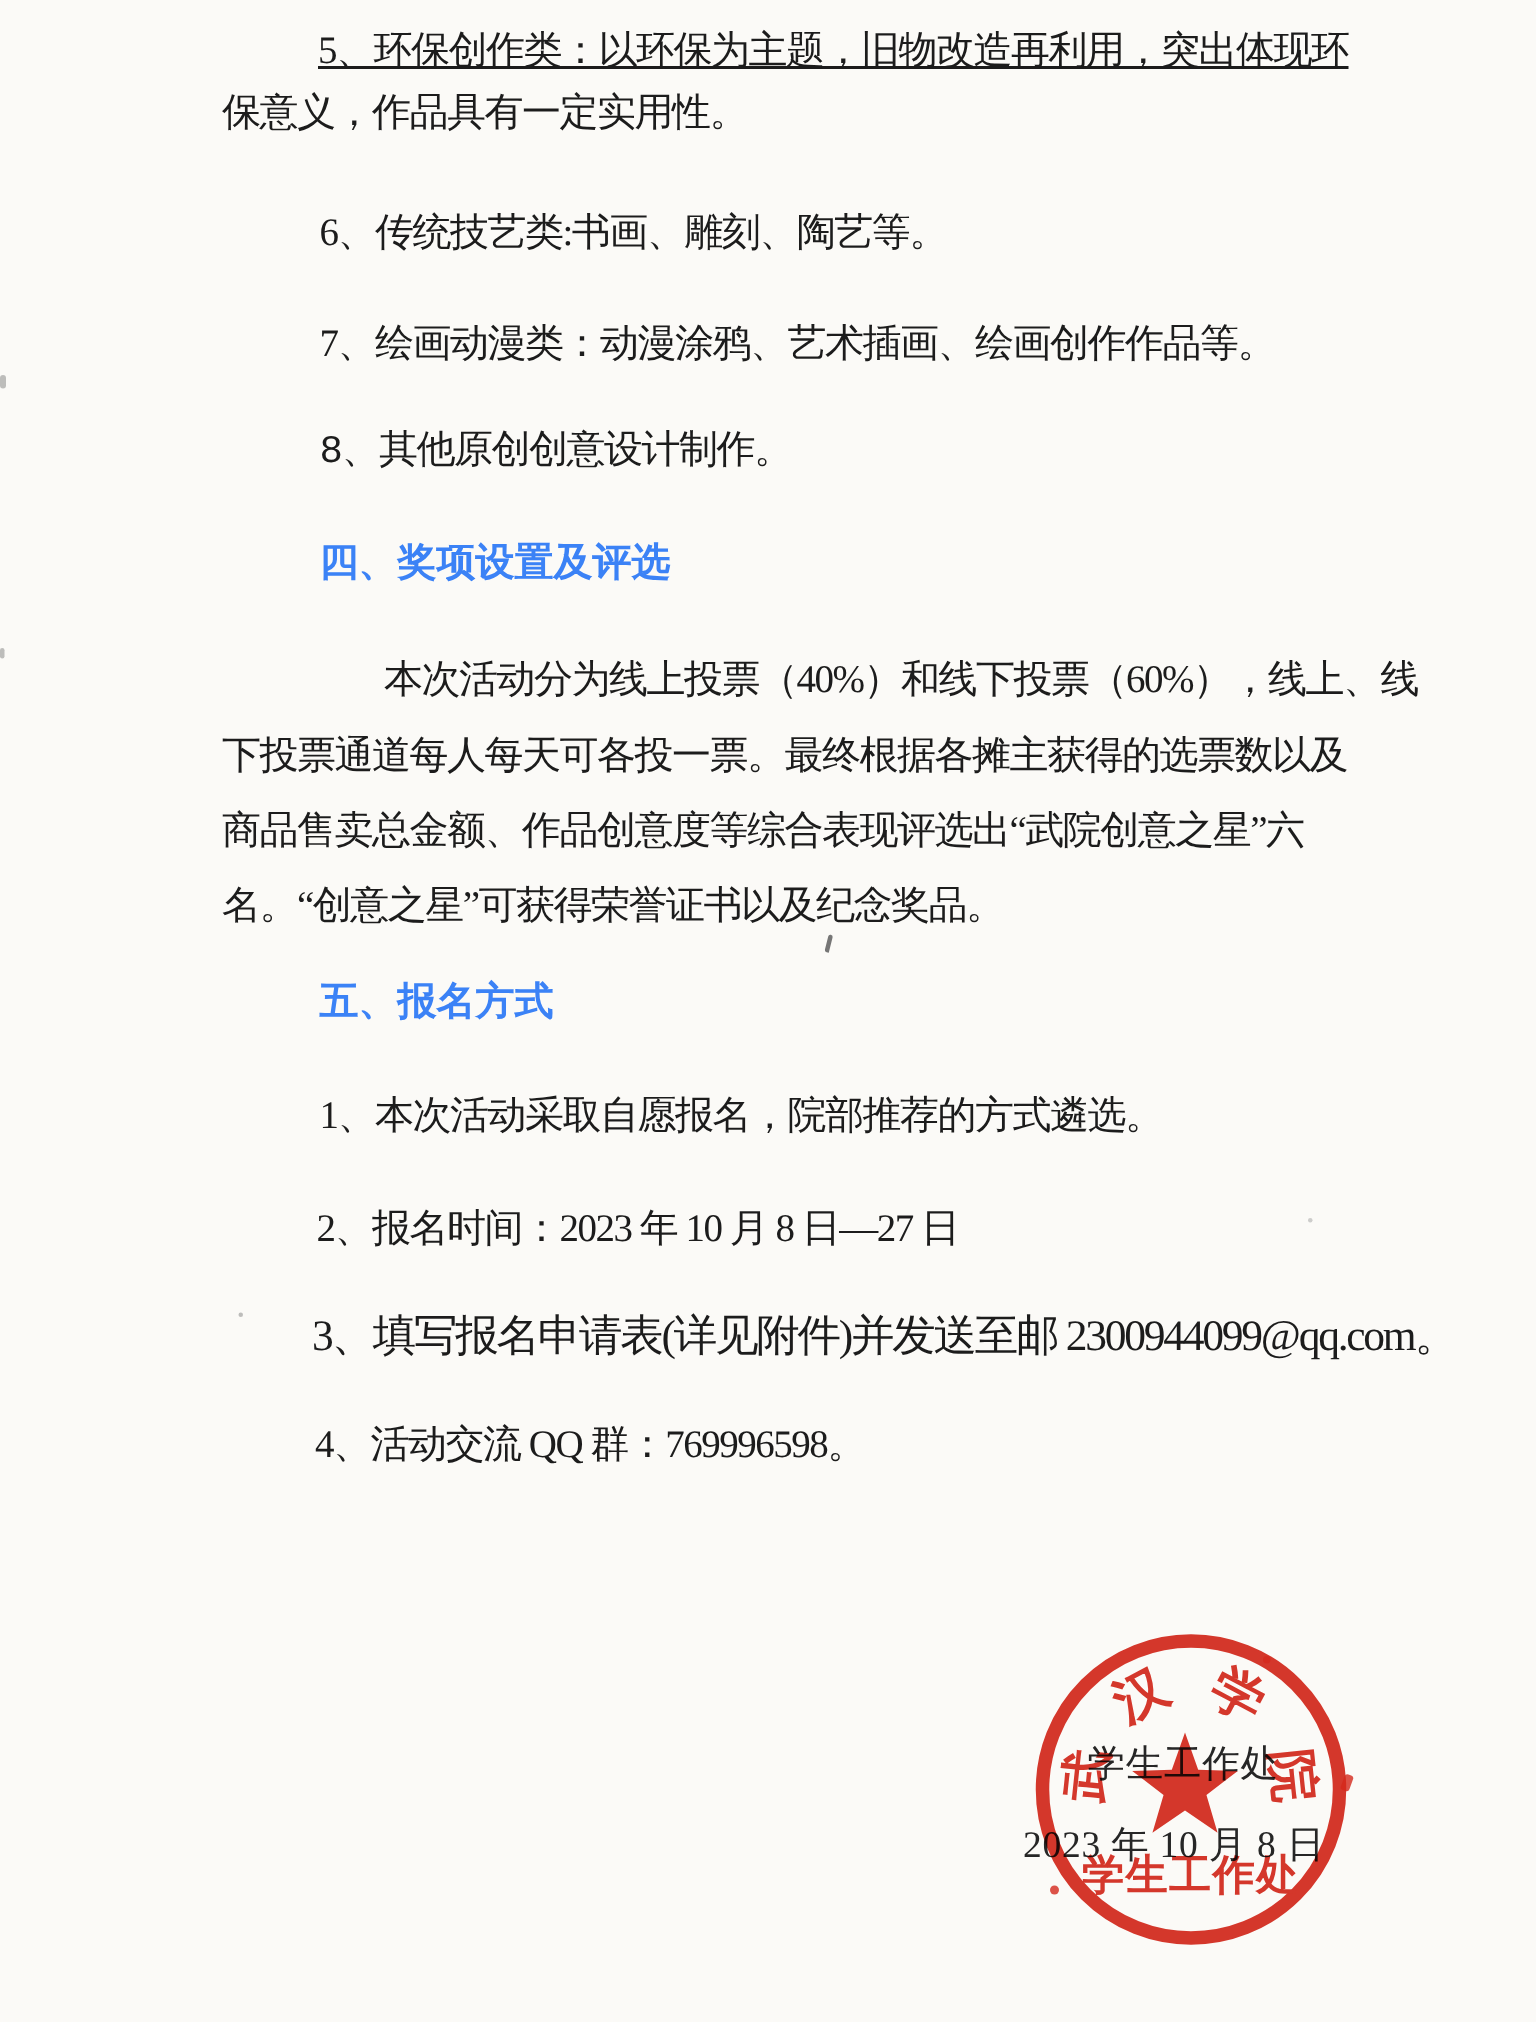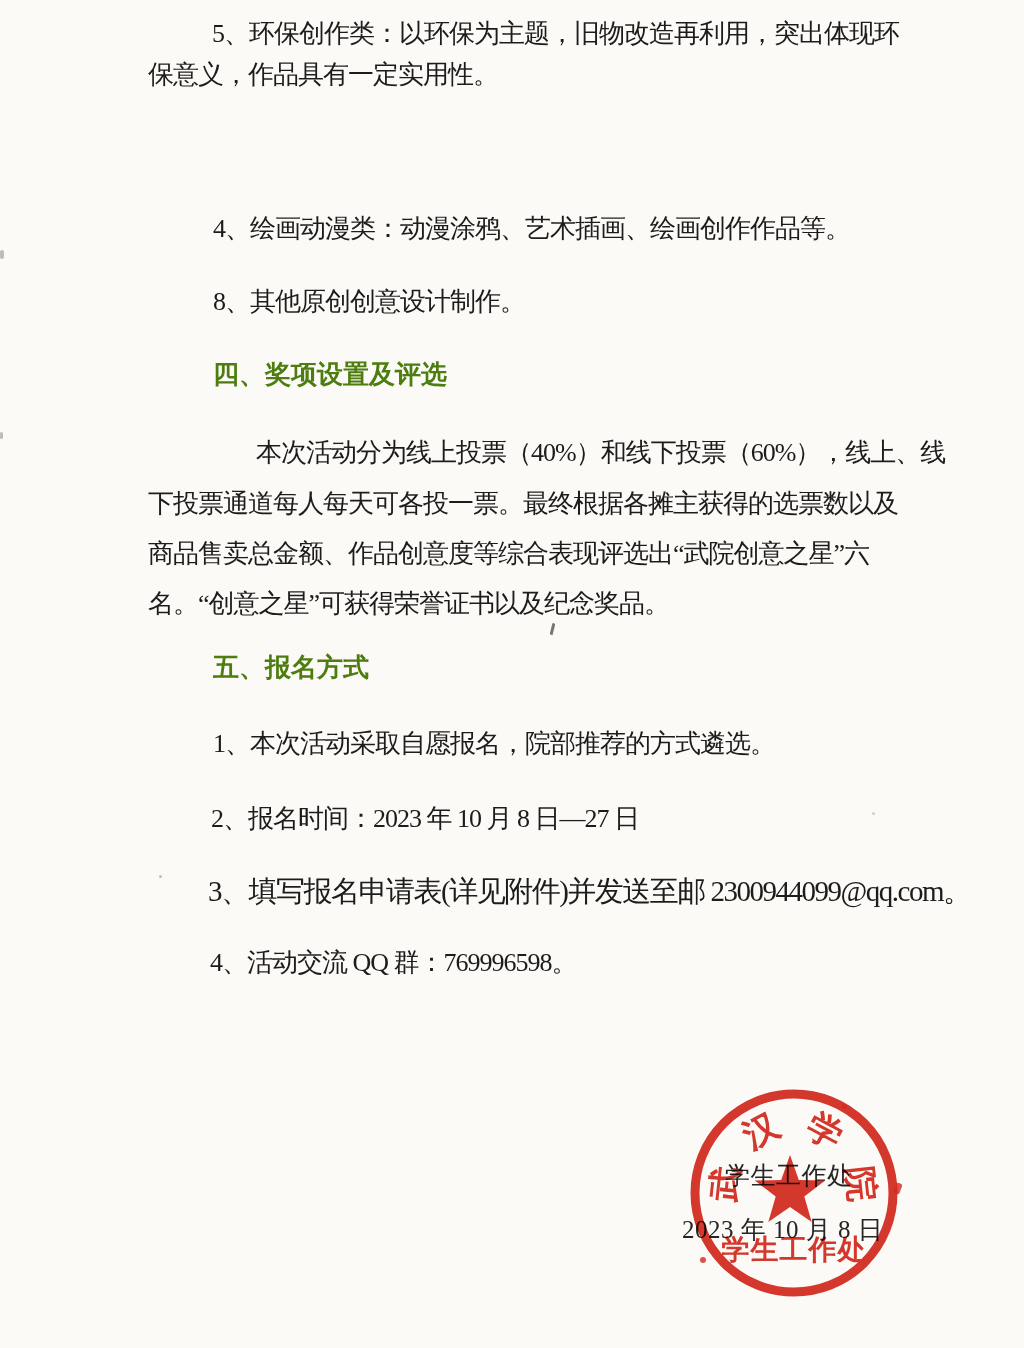--- a/index.html
+++ b/index.html
@@ -17,29 +17,29 @@
     font-size:26px;
     letter-spacing:-1px;
     line-height:1.2;
     white-space:nowrap;
     color:#1c1c1c;
   }
   .hd{
     font-family:"Liberation Sans","DejaVu Sans",sans-serif;
     font-weight:bold;
     letter-spacing:0;
-    color:#4d7c0f;
+    color:#3b82f6;
   }
   .tight{font-size:29px;letter-spacing:-1.5px;}
   
-  .l0 {top:18px;  left:212px;}
+  .l0 {top:18px;  left:212px;text-decoration:underline;}
   .l1 {top:59px;  left:148px;}
   .l2 {top:139px; left:213px;}
   .l3 {top:213px; left:213px;}
-  .l4 {top:286px; left:213px;}
+  .l4 {top:286px; left:213px;font-family:Liberation Mono, monospace;}
   .l5 {top:359px; left:213px;}
   .l6 {top:437px; left:212px;margin-left:44px;}
   .l7 {top:488px; left:148px;}
   .l8 {top:538px; left:148px;}
   .l9 {top:588px; left:148px;text-align:right;}
   .l10{top:652px; left:213px;}
   .l11{top:728px; left:213px;}
   .l12{top:803px; left:211px;}
   .l13{top:874px; left:208px;}
   .l14{top:947px; left:210px;}
@@ -81,21 +81,22 @@
   .rs2{top:1257px;left:700px;width:6px;height:6px;}
   .rs3{top:1104px;left:842px;width:5px;height:5px;opacity:.7;}
 </style>
 </head>
 <body>
 
 <div class="page">
 
   <div class="ln l0">5、环保创作类：以环保为主题，旧物改造再利用，突出体现环</div>
   <div class="ln l1">保意义，作品具有一定实用性。</div>
-  <div class="ln l3">4、绘画动漫类：动漫涂鸦、艺术插画、绘画创作作品等。</div>
+  <div class="ln l2">6、传统技艺类:书画、雕刻、陶艺等。</div>
+  <div class="ln l3">7、绘画动漫类：动漫涂鸦、艺术插画、绘画创作作品等。</div>
   <div class="ln l4">8、其他原创创意设计制作。</div>
   <div class="ln l5 hd">四、奖项设置及评选</div>
   <div class="ln l6">本次活动分为线上投票（40%）和线下投票（60%），线上、线</div>
   <div class="ln l8">商品售卖总金额、作品创意度等综合表现评选出“武院创意之星”六</div>
   <div class="ln l7">下投票通道每人每天可各投一票。最终根据各摊主获得的选票数以及</div>
   <div class="ln l9">名。“创意之星”可获得荣誉证书以及纪念奖品。</div>
   <div class="ln l10 hd">五、报名方式</div>
   <div class="ln l11">1、本次活动采取自愿报名，院部推荐的方式遴选。</div>
   <div class="ln l12">2、报名时间：2023 年 10 月 8 日—27 日</div>
   <div class="ln l13 tight">3、填写报名申请表(详见附件)并发送至邮 2300944099@qq.com。</div>

